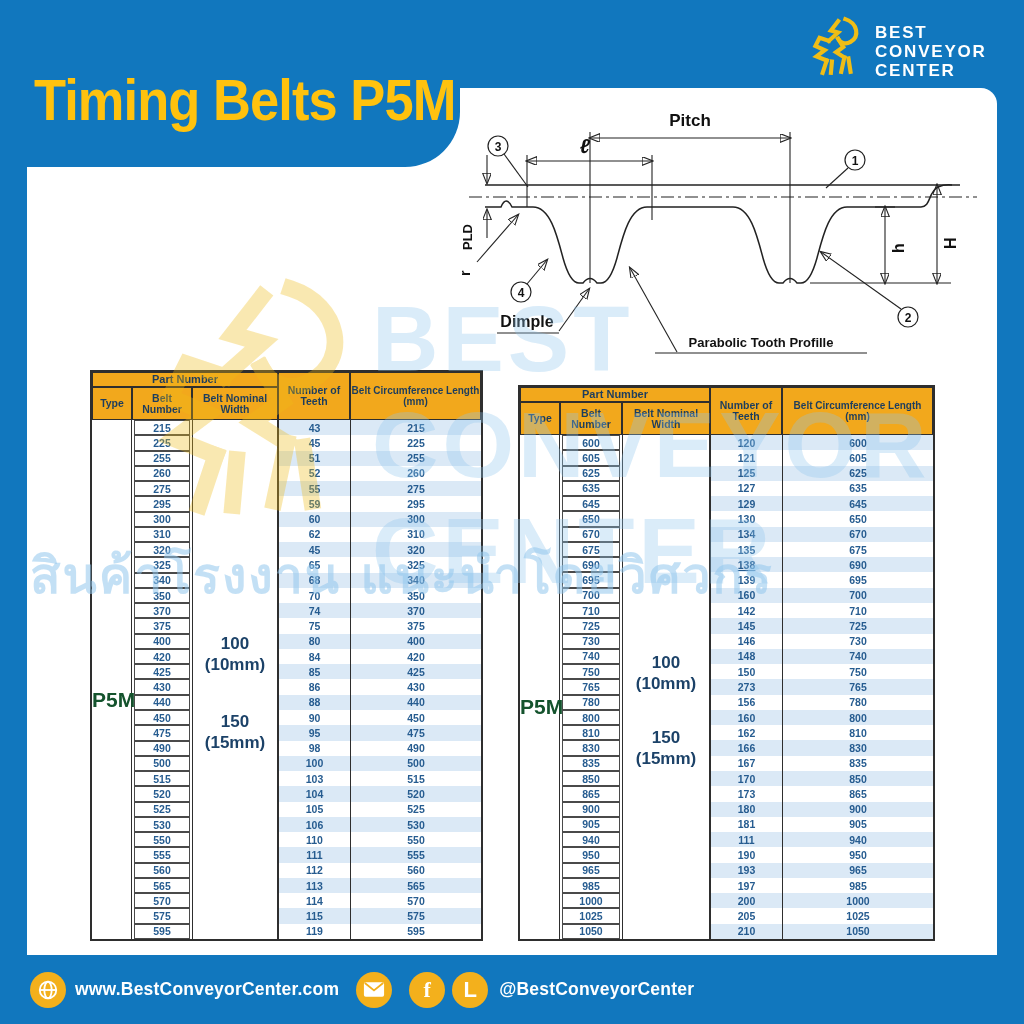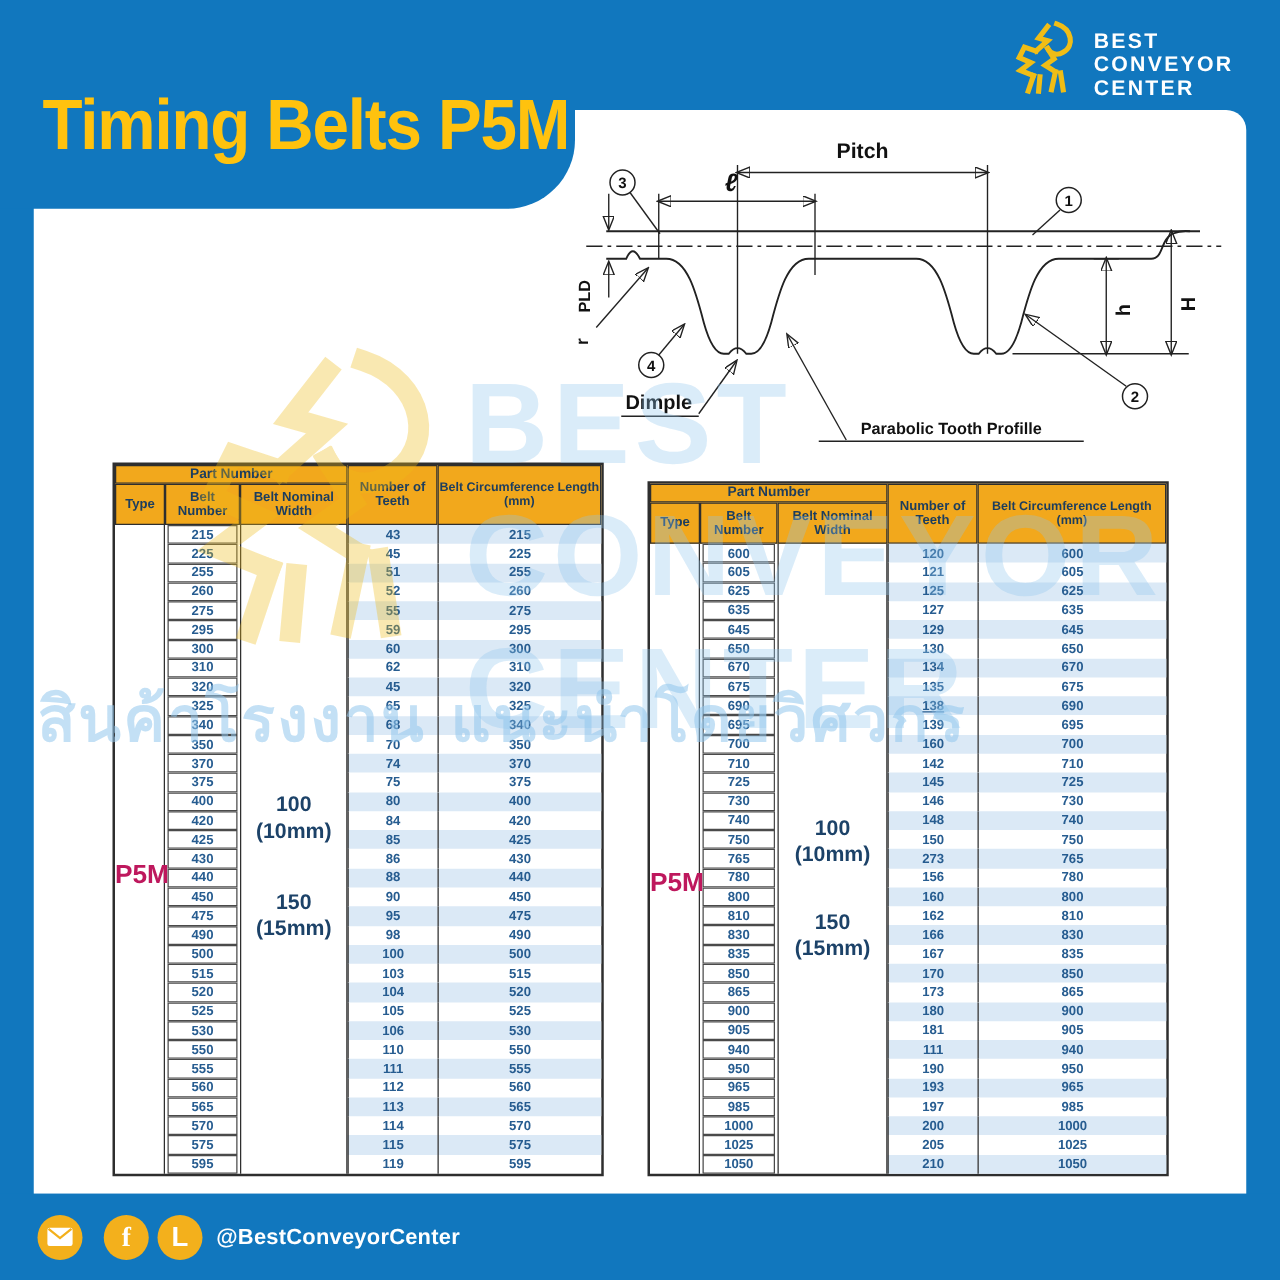--- a/index.html
+++ b/index.html
@@ -55,21 +55,21 @@
   .h-part{grid-column:1/4;grid-row:1;font-size:11px;}
   .h-type{grid-column:1;grid-row:2;}
   .h-belt{grid-column:2;grid-row:2;}
   .h-width{grid-column:3;grid-row:2;}
   .h-teeth{grid-column:4;grid-row:1/3;}
   .h-circ{grid-column:5;grid-row:1/3;font-size:10px;}
   .type-cell{grid-column:1;position:relative;border-right:1px solid #2e2e2e;}
   .width-cell{grid-column:3;position:relative;border-left:1px solid #2e2e2e;
     border-right:1px solid #2e2e2e;}
   .type-label{position:absolute;left:0;right:0;top:54%;transform:translateY(-50%);
-    text-align:center;font-size:21px;font-weight:800;color:#be185d;}
+    text-align:center;font-size:21px;font-weight:800;color:#14532d;}
   .width-label{position:absolute;left:0;right:0;text-align:center;
     font-size:17px;font-weight:800;line-height:21px;color:#1C4268;white-space:pre-line;}
   .table-left  .wl1{top:41%;} .table-left  .wl2{top:56%;}
   .table-right .wl1{top:43%;} .table-right .wl2{top:58%;}
   .num-cell{grid-column:2;border:1px solid #4a4a4a;margin:0 2px;background:#fff;
     display:flex;align-items:center;justify-content:center;
     font-size:10.5px;font-weight:bold;}
   .teeth-cell{grid-column:4;border-left:1px solid #2e2e2e;}
   .circ-cell{grid-column:5;border-left:1px solid #2e2e2e;}
   .dcell{display:flex;align-items:center;justify-content:center;
@@ -435,20 +435,30 @@
     <div class="dcell teeth-cell" style="grid-row: 34;">205</div>
     <div class="dcell circ-cell" style="grid-row: 34;">1025</div>
     <div class="num-cell" style="grid-row: 35;">1050</div>
     <div class="dcell teeth-cell stripe" style="grid-row: 35;">210</div>
     <div class="dcell circ-cell stripe" style="grid-row: 35;">1050</div>
   </div>
 
 <div class="footer">
   <div class="f-item">
     <span class="f-icon">
+      <svg width="22" height="22" viewBox="0 0 24 24" fill="none" stroke="#fff" stroke-width="2">
+        <circle cx="12" cy="12" r="9"></circle>
+          <ellipse cx="12" cy="12" rx="4" ry="9"></ellipse>
+        <line x1="3" y1="12" x2="21" y2="12"></line>
+      </svg>
+    </span>
+    <span class="f-label">www.BestConveyorCenter.com</span>
+  </div>
+  <div class="f-item">
+    <span class="f-icon">
       <svg width="22" height="17" viewBox="0 0 24 18">
         <rect x="1" y="1" width="22" height="16" rx="2" fill="#fff"></rect>
         <path d="M2,2 L12,10 L22,2" fill="none" stroke="#F3B01C" stroke-width="2"></path>
       </svg>
     </span>
   </div>
   <div class="f-social-icons">
     <span class="f-icon">
       <span class="f-glyph" style="font-family:'Liberation Serif',serif;">f</span>
     </span>

